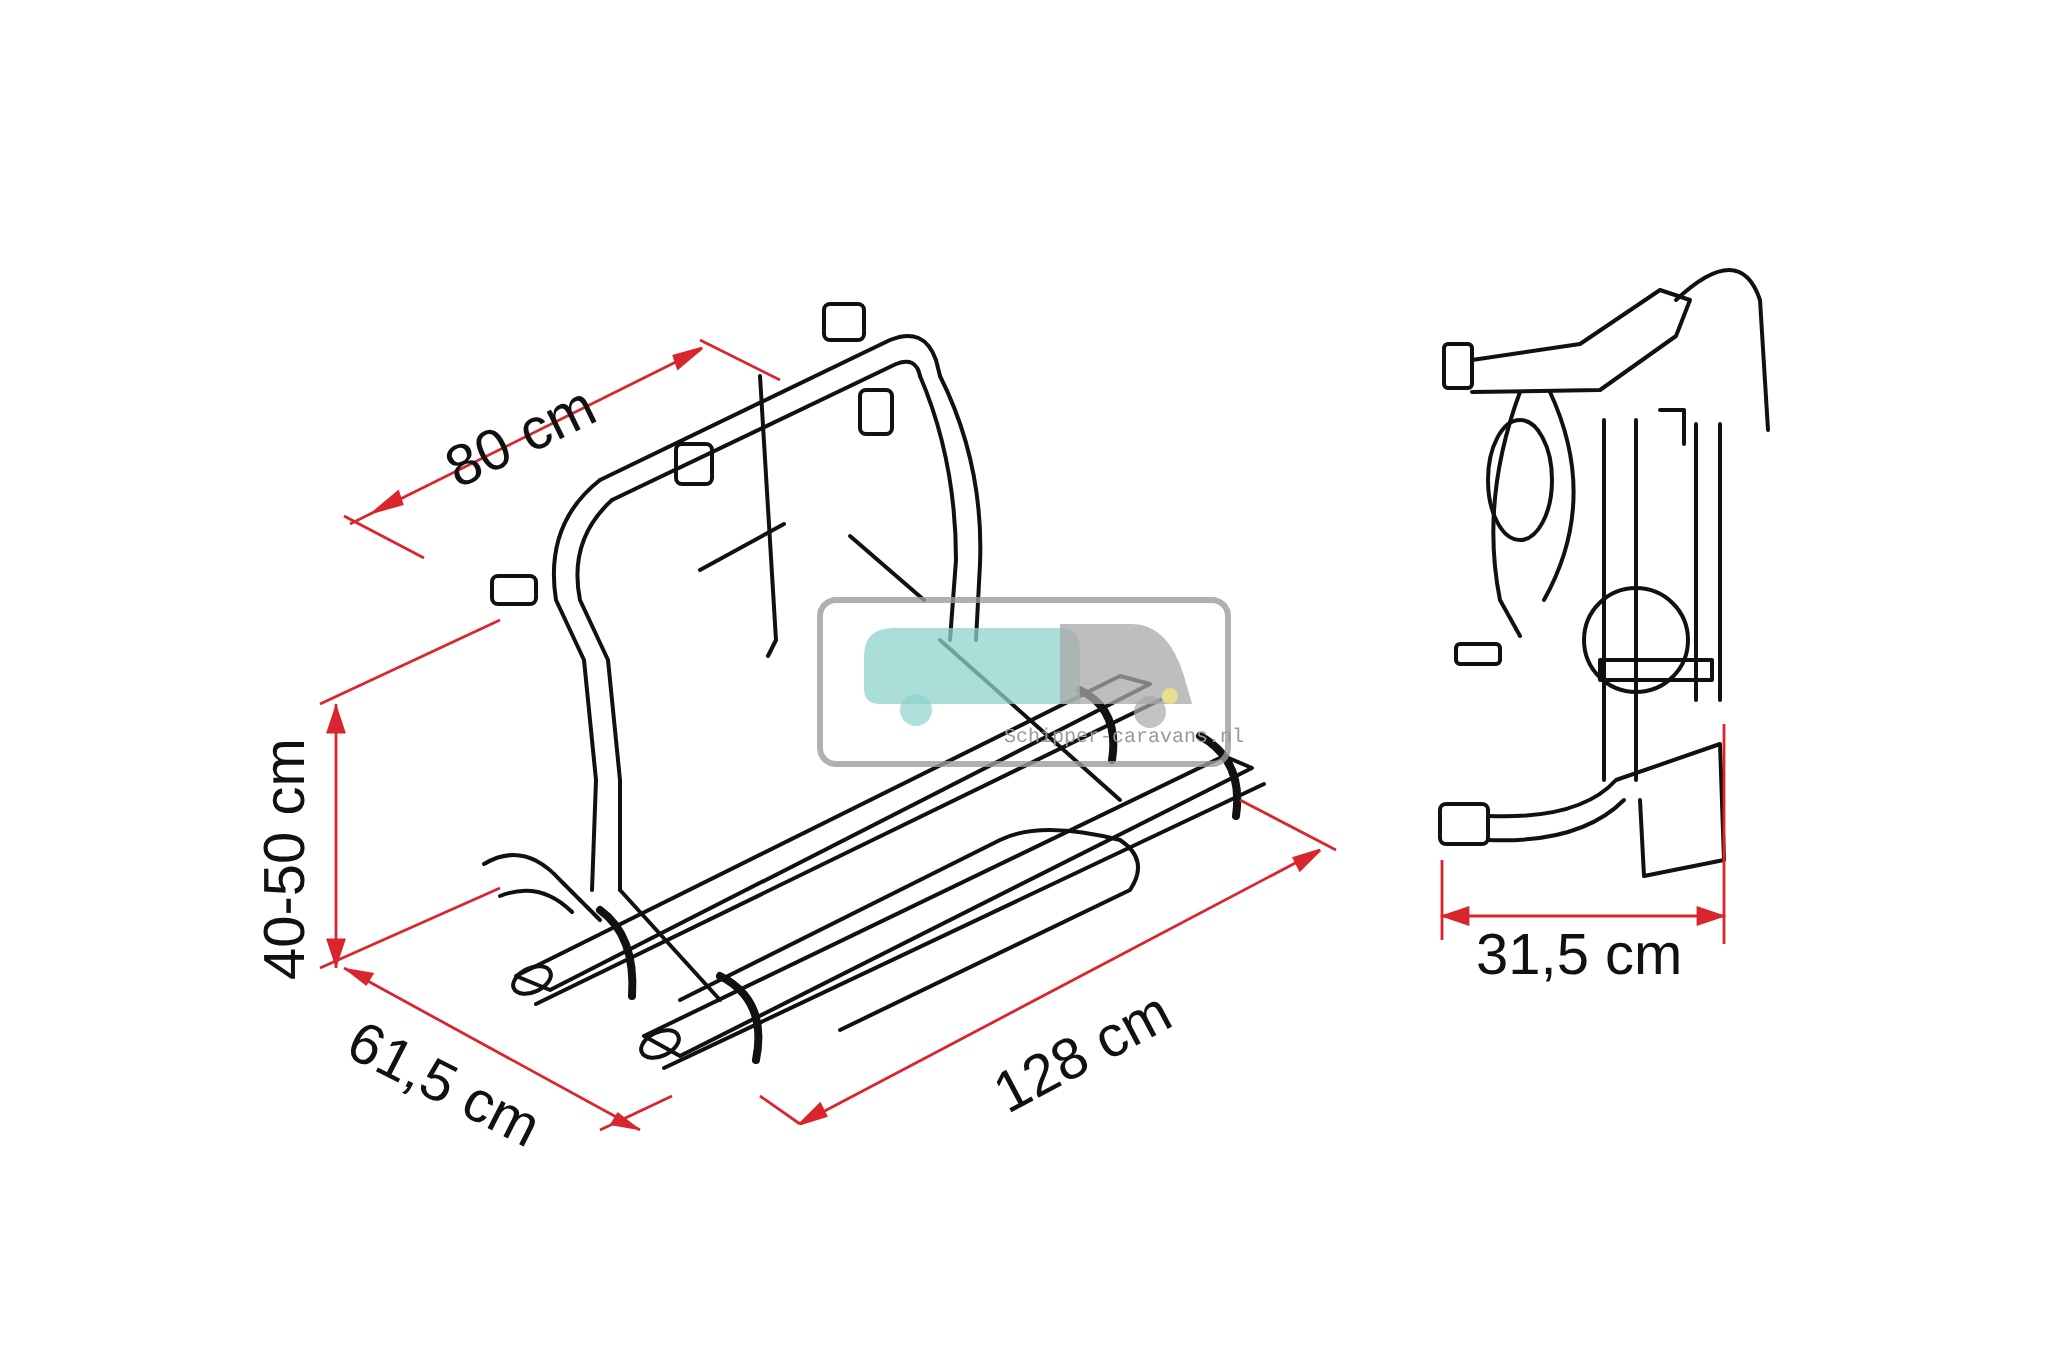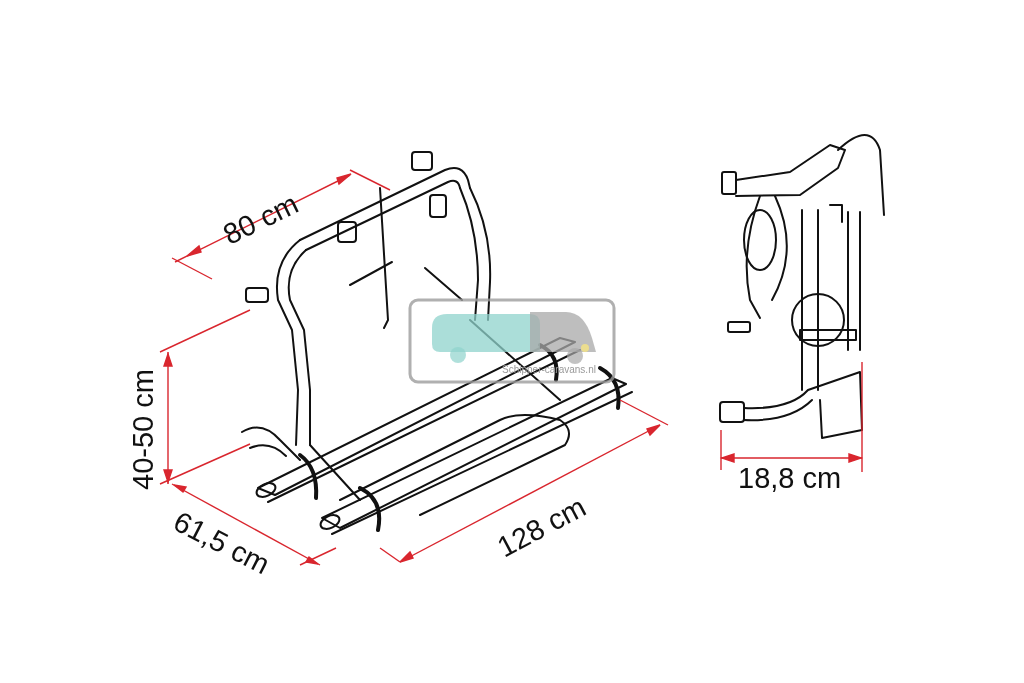--- a/index.html
+++ b/index.html
@@ -1,19 +1,19 @@
 <!DOCTYPE html>
 <html><head>
 <meta charset="utf-8">
 <style>
   html, body { margin:0; padding:0; background:#ffffff; }
   body { width:1024px; height:683px; position:relative; overflow:hidden; font-family:"Liberation Sans", sans-serif; }
   svg { position:absolute; left:0; top:0; }
   .dim-label { position:absolute; font-size:29px; color:#111; white-space:nowrap; font-family:"Liberation Sans", sans-serif; transform-origin:0 0; }
-  .wm-text { position:absolute; font-size:10px; color:#9a9a9a; font-family:Liberation Sans, sans-serif; }
+  .wm-text { position:absolute; font-size:10px; color:#9a9a9a; font-family:Liberation Mono, monospace; }
 </style>
 </head>
 <body>
 
 <svg width="1024" height="683" viewBox="0 0 1024 683">
 
   <g fill="none" stroke="#111" stroke-width="2" stroke-linejoin="round" stroke-linecap="round">
 
     <path d="M300 240 L445 170 Q462 163 468 180 L470 188"></path>
     <path d="M306 250 L448 182 Q458 178 460 188"></path>
@@ -116,13 +116,13 @@
     <circle cx="575" cy="356" r="8" fill="#a8a8a8" opacity="0.7"></circle>
   </g>
 </svg>
 
 <div class="wm-text" style="left:502px; top:364px;">Schipper-caravans.nl</div>
 
 <div class="dim-label" style="left:218px; top:222px; transform:rotate(-26deg);">80 cm</div>
 <div class="dim-label" style="left:127px; top:490px; transform:rotate(-90deg);">40-50 cm</div>
 <div class="dim-label" style="left:183px; top:505px; transform:rotate(27deg);">61,5 cm</div>
 <div class="dim-label" style="left:492px; top:535px; transform:rotate(-28deg);">128 cm</div>
-<div class="dim-label" style="left:738px; top:462px;">18,8 cm</div>
+<div class="dim-label" style="left:738px; top:462px;">31,5 cm</div>
 
 </body></html>

